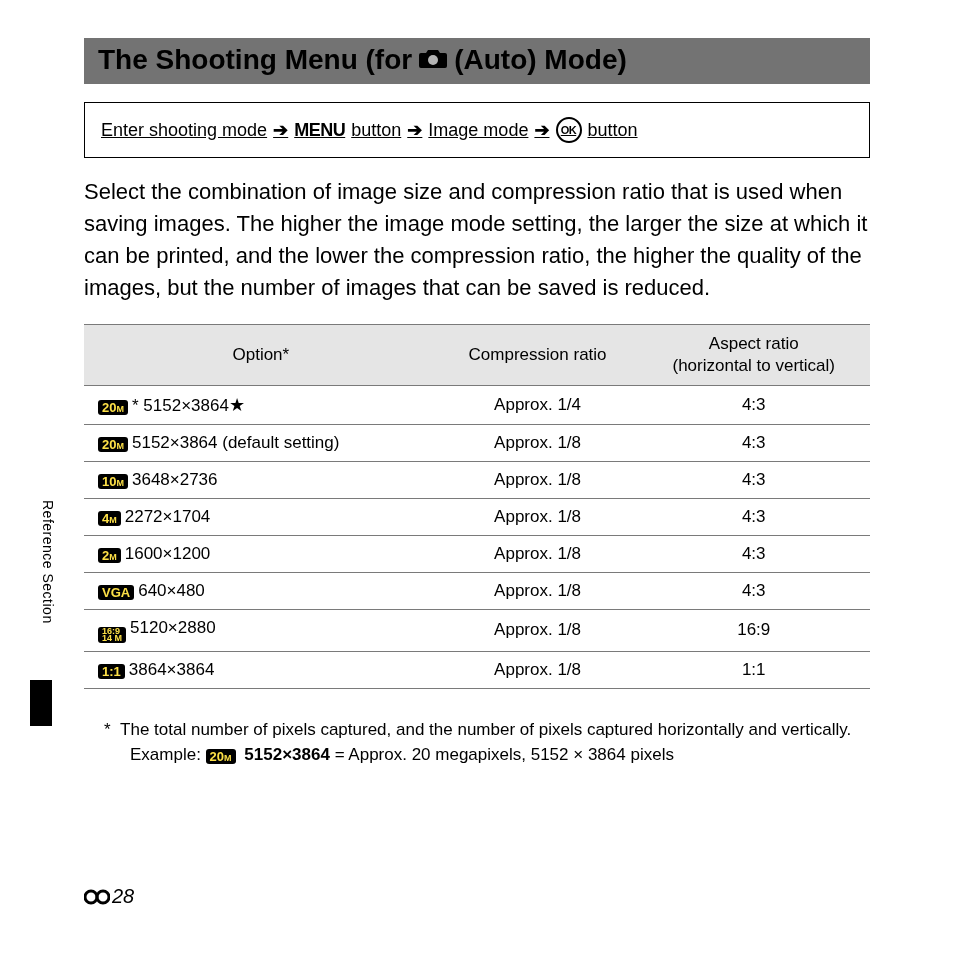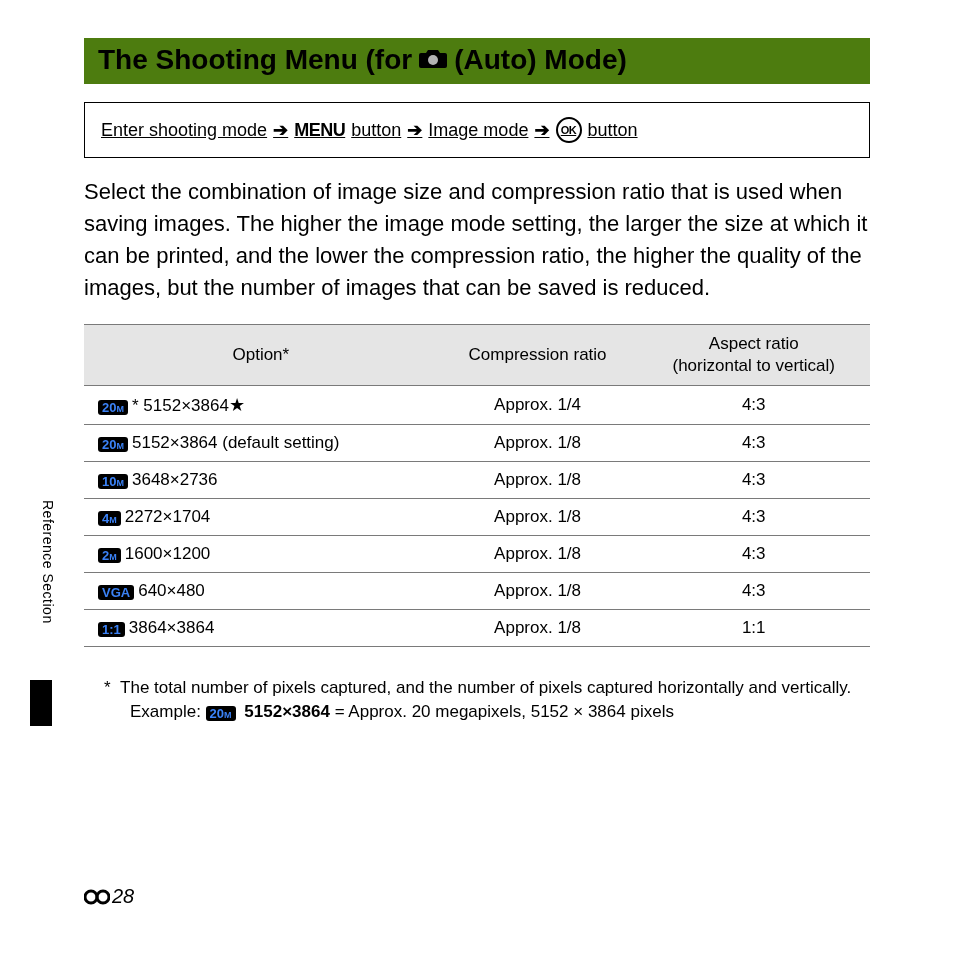--- a/index.html
+++ b/index.html
@@ -11,21 +11,21 @@
     background: #fff;
     width: 954px;
     height: 954px;
     position: relative;
     box-sizing: border-box;
   }
   .page {
     padding: 38px 84px 20px 84px;
   }
   .title-bar {
-    background: #4d7c0f;
+    background: #737373;
     padding: 6px 14px 8px 14px;
     margin-bottom: 18px;
   }
   .title-bar h1 {
     margin: 0;
     font-size: 28px;
     font-weight: 800;
     display: flex;
     align-items: center;
     gap: 6px;
@@ -99,21 +99,21 @@
   }
   table.modes td.opt {
     text-align: left;
     padding-left: 14px;
     white-space: nowrap;
   }
   .badge {
     display: inline-flex;
     align-items: baseline;
     background: #000;
-    color: #3b82f6;
+    color: #fde047;
     border-radius: 3px;
     padding: 1px 4px 1px 4px;
     font-weight: 800;
     font-size: 13px;
     line-height: 1;
     margin-right: 4px;
     vertical-align: -1px;
   }
   .badge .sub {
     font-size: 9px;
@@ -248,20 +248,30 @@
         </tr>
         <tr>
           <td class="opt"><span class="badge">
               <span>VGA</span>
             </span>640×480</td>
           <td>Approx. 1/8</td>
           <td>4:3</td>
         </tr>
         <tr>
           <td class="opt"><span class="badge">
+              <span style="display:inline-flex;flex-direction:column;line-height:0.8;font-size:9px;font-weight:800;">
+                <span>16:9</span>
+                <span>14 M</span>
+              </span>
+            </span>5120×2880</td>
+          <td>Approx. 1/8</td>
+          <td>16:9</td>
+        </tr>
+        <tr>
+          <td class="opt"><span class="badge">
               <span>1:1</span>
             </span>3864×3864</td>
           <td>Approx. 1/8</td>
           <td>1:1</td>
         </tr>
       </tbody>
   </table>
 
   <p class="footnote">
     *&nbsp;&nbsp;<span>The total number of pixels captured, and the number of pixels captured horizontally and vertically.</span><br>

